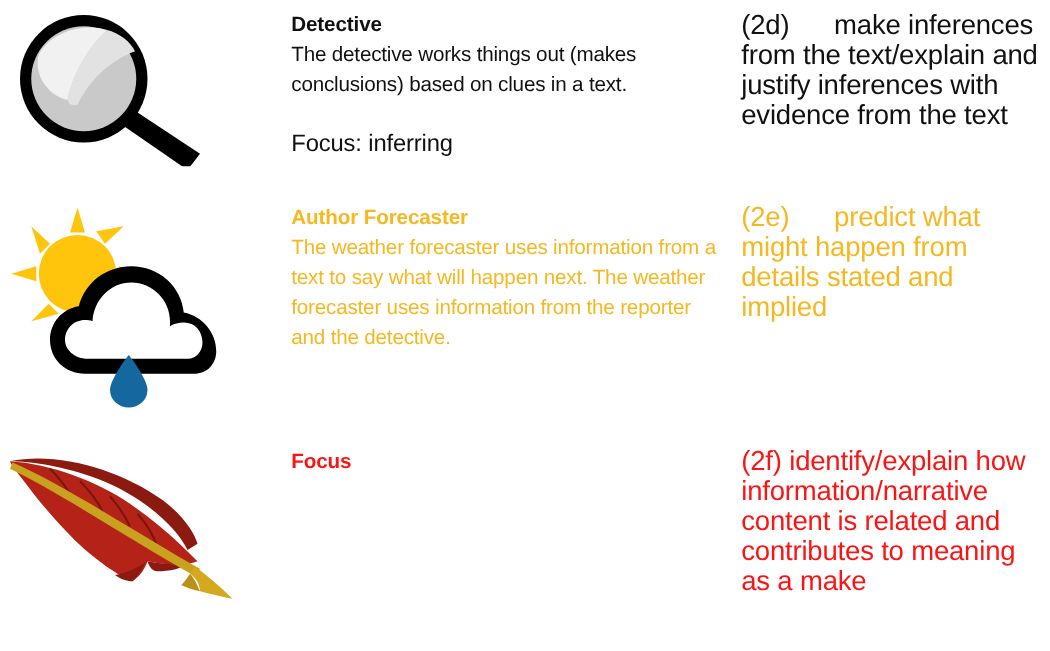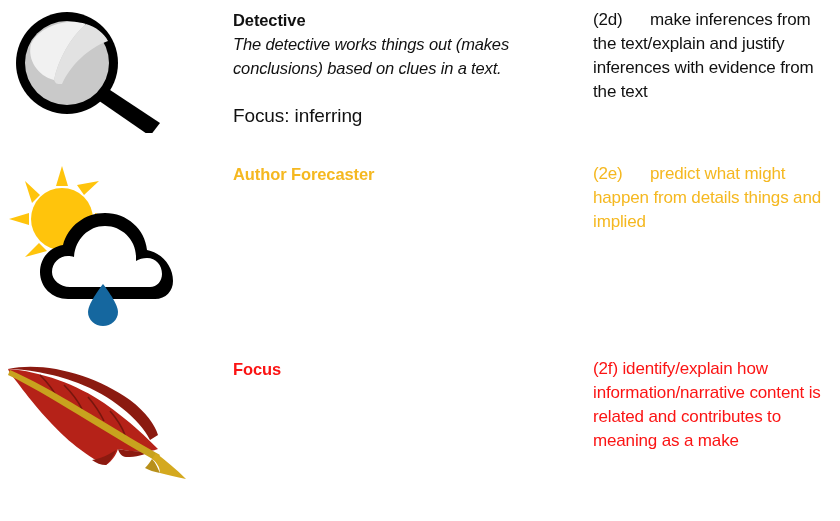--- a/index.html
+++ b/index.html
@@ -48,35 +48,34 @@
     width: 240px;
   }
 
   .role-title {
     font-weight: bold;
     font-size: 16.5px;
     line-height: 24px;
     letter-spacing: -0.1px;
   }
   .role-desc {
-    font-style: italic;
     font-size: 16.5px;
     line-height: 24px;
     letter-spacing: -0.15px;
   }
   .role-focus {
     font-size: 19px;
     line-height: 24px;
     letter-spacing: -0.1px;
   }
   .spacer-line {
     height: 24px;
   }
   .code-text {
-    font-size: 17px;
+    font-size: 22px;
     line-height: 24px;
     letter-spacing: -0.15px;
     white-space: pre-wrap;
   }
 
   
   .r-detective .role-title,
   .r-detective .role-desc,
   .r-detective .role-focus,
   .r-detective .code-text { color: #111111; }
@@ -158,25 +157,26 @@
                    C75 78, 88 64, 105 64 C122 64, 136 78, 136 95 C136 97, 136 98, 136 99
                    C139 97, 143 96, 147 96 C156 96, 162 103, 162 112 C162 119, 157 125, 150 125 Z" fill="#ffffff"></path>
 
           <path d="M103 122 C103 122, 88 141, 88 150 C88 158, 95 164, 103 164 C111 164, 118 158, 118 150 C118 141, 103 122, 103 122 Z" fill="#15679f"></path>
         </svg>
       </span>
     </div>
 
     <div class="col-main">
       <div class="role-title">Author Forecaster</div>
+      <div class="role-desc">The weather forecaster uses information from a text to say what will happen next. The weather forecaster uses information from the reporter and the detective.</div>
       <div class="spacer-line"></div>
     </div>
 
     <div class="col-code">
-      <div class="code-text">(2e)      predict what might happen from details things and implied</div>
+      <div class="code-text">(2e)      predict what might happen from details stated and implied</div>
     </div>
   </div>
 
   <div class="row r-author" id="row-author">
 
     <div class="icon-cell">
       <span>
         <svg class="icon-svg" width="200" height="130" viewBox="0 0 200 130" xmlns="http://www.w3.org/2000/svg">
 
           <path d="M8 12 C45 4, 95 18, 130 43 C146 55, 155 68, 158 78 L150 83 C140 62, 110 38, 78 26 C52 16, 24 12, 8 12 Z" fill="#8b1a10"></path>

